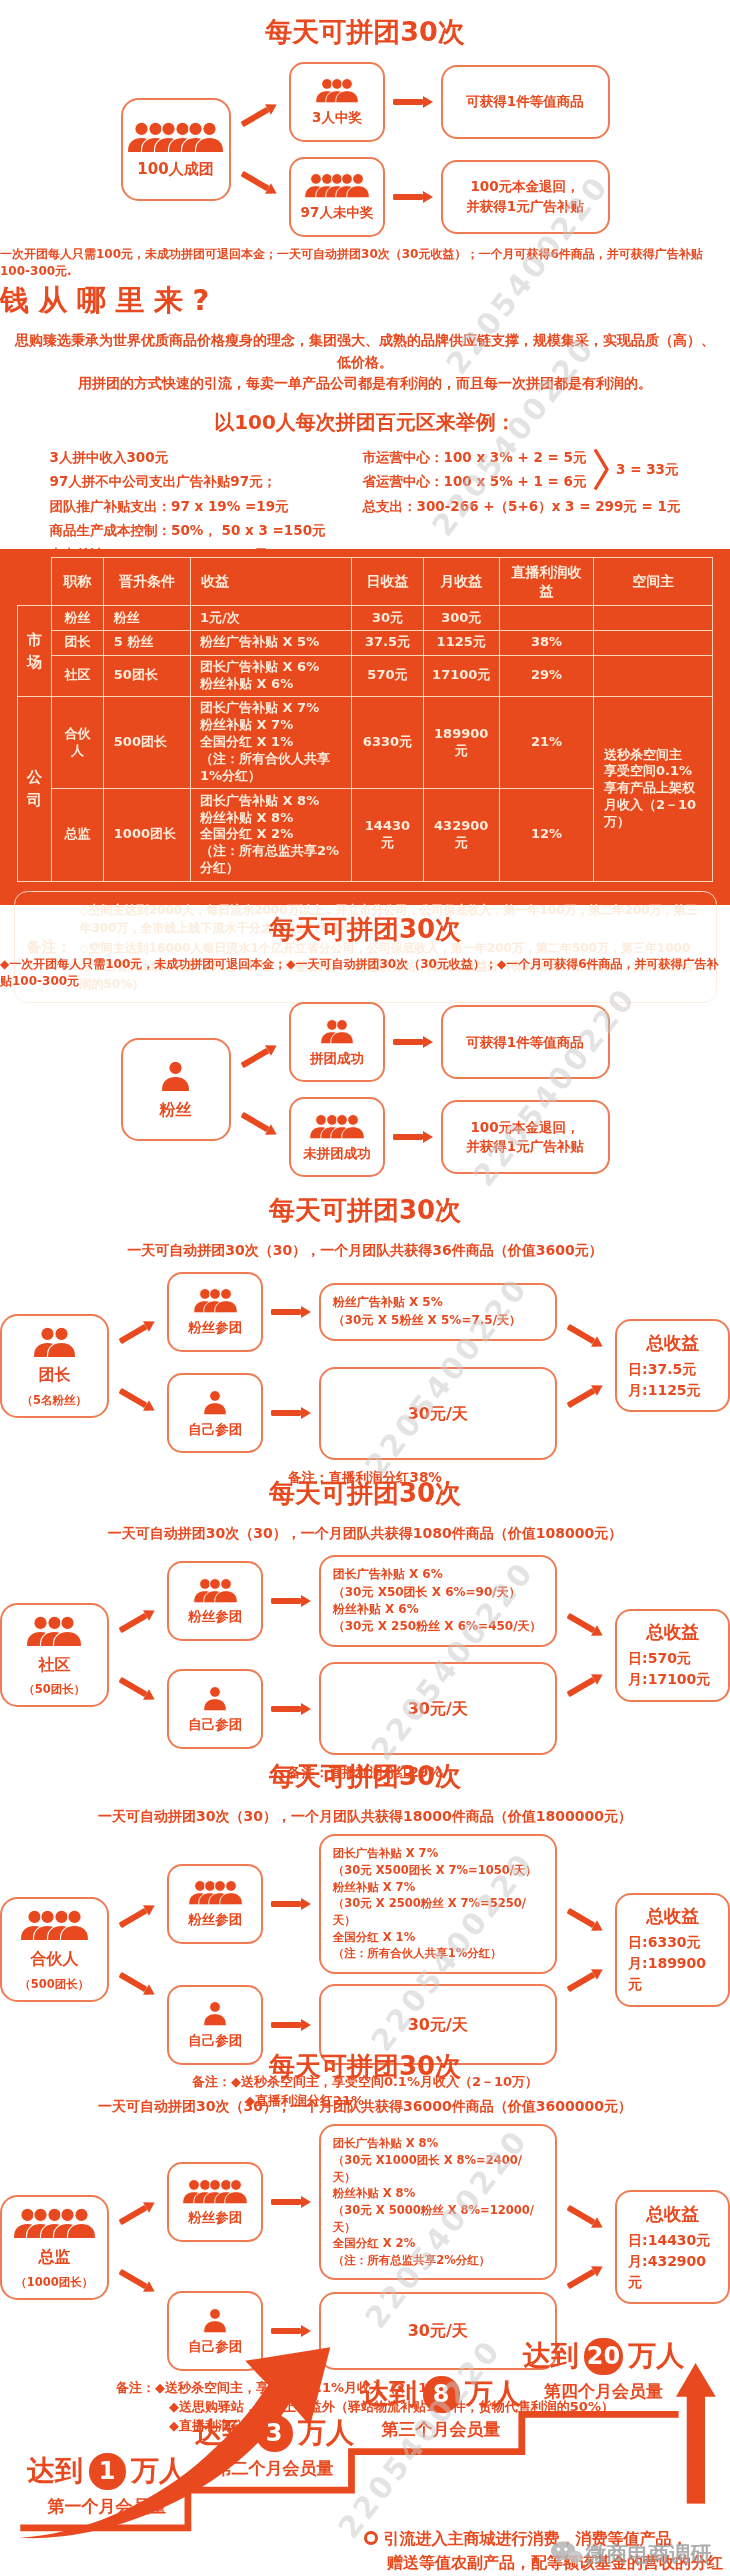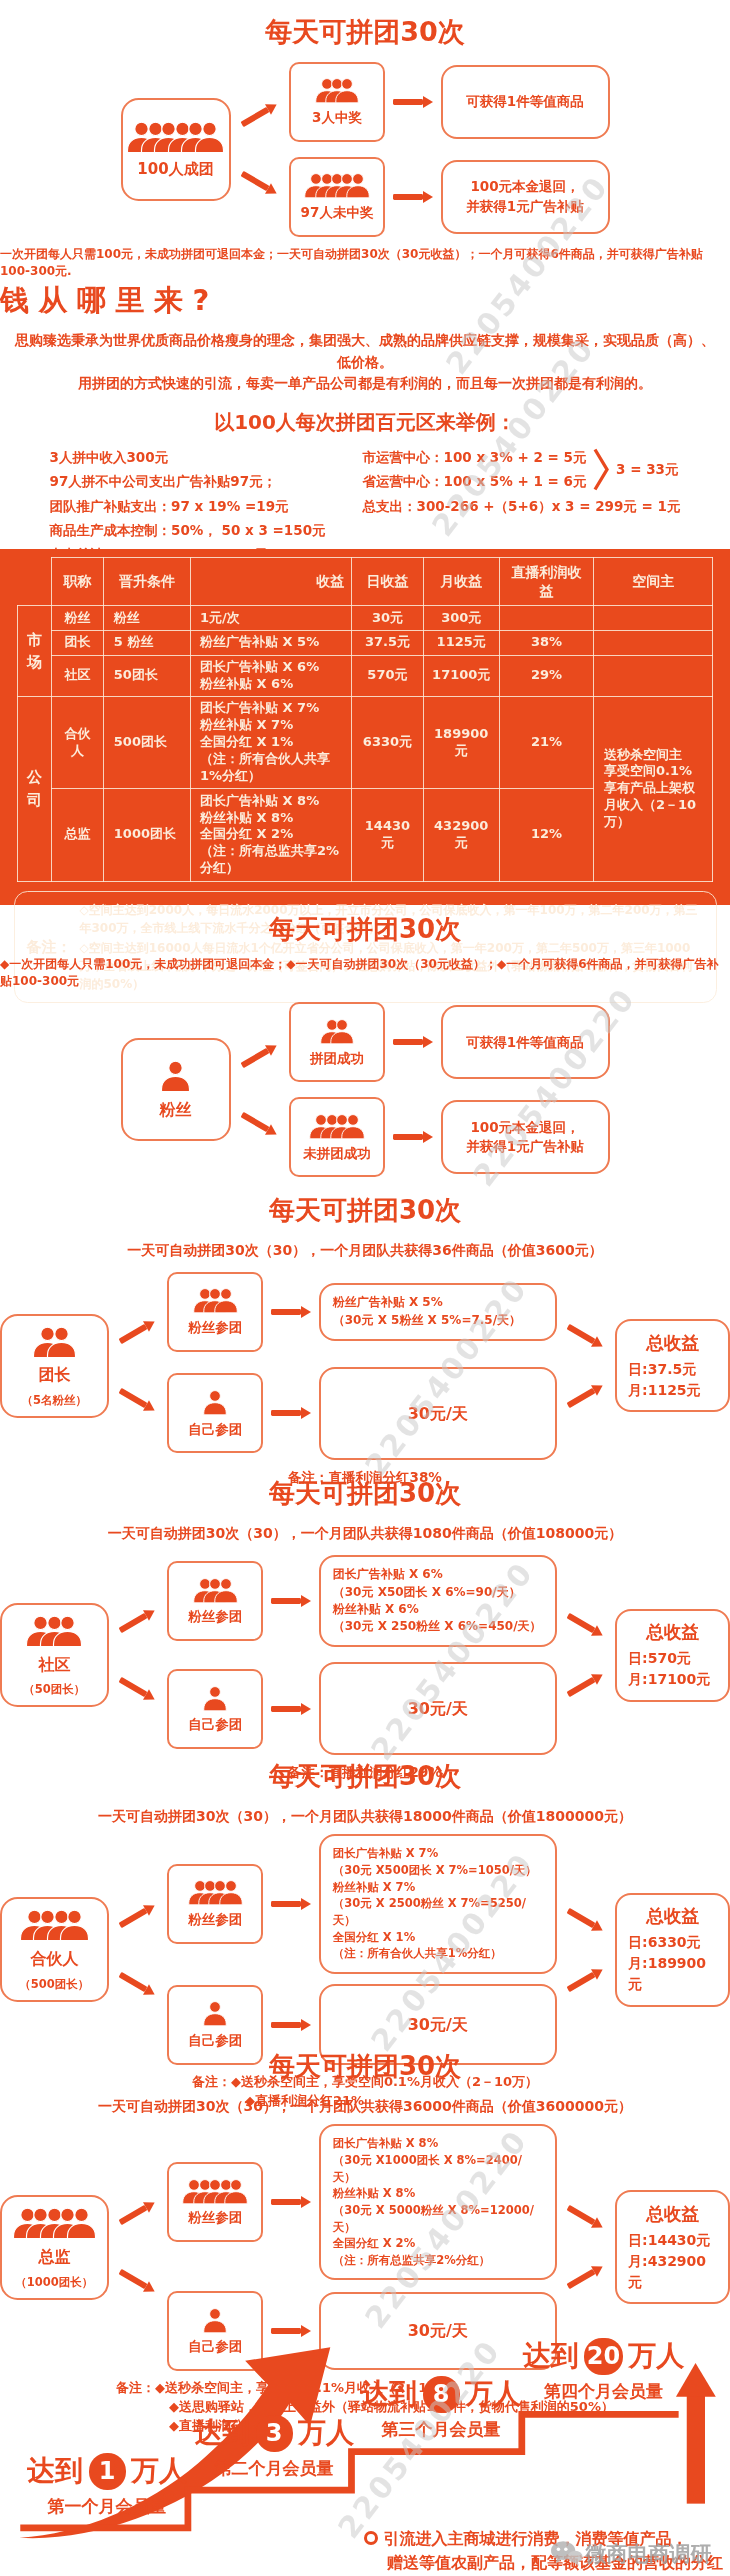--- a/index.html
+++ b/index.html
@@ -14,21 +14,21 @@
   
   .atitle{font-size:27px;color:var(--o);text-align:center;padding-top:13.5px}
   .stitle{font-size:26px;color:var(--o);text-align:center;padding-top:6.8px}
   .ssub{font-size:14px;color:var(--o);text-align:center;margin-top:14px}
   .snote{font-size:12px;color:var(--o);margin-top:9.5px}
   
   .fc{display:flex;align-items:center;justify-content:center;gap:9.5px;margin-top:12px}
   .rolebox,.nodebox{border:2px solid var(--ob);border-radius:17.6px;display:flex;flex-direction:column;
       align-items:center;justify-content:center;gap:6.8px;padding:8px;background:#fff}
   .rolebox{width:110px;min-height:103px}
-  .nodebox{width:96px;min-height:80px;border-radius:10px;gap:4.7px}
+  .nodebox{width:96px;min-height:80px;border-radius:15px;gap:4.7px}
   .rlabel{font-size:16px;color:var(--o)}
   .rsub{font-size:11.5px;color:var(--o)}
   .nlabel{font-size:13.5px;color:var(--o)}
   .info{border:2px solid var(--ob);border-radius:16px;padding:9.5px 12px;color:var(--o);
         font-size:12px;line-height:1.45;background:#fff}
   .info.c{text-align:center;font-size:13.5px;display:flex;align-items:center;justify-content:center}
   .info.w1{width:169px;min-height:74px}
   .info.w2{width:238px}
   .info.big{width:238px;min-height:93px;font-size:16px;display:flex;align-items:center;justify-content:center}
   .totalbox{border:2px solid var(--ob);border-radius:16px;padding:9.5px 10.8px;color:var(--o);width:116px;background:#fff}
@@ -57,21 +57,21 @@
   .crtop{display:flex;align-items:center;gap:6.8px}
   .bresult{display:flex;align-items:center;justify-content:center;gap:6.8px;margin-top:9.5px;
         font-size:25px;color:var(--o)}
   .bignum{width:39px;height:39px;border-radius:50%;background:var(--o);color:#fff;font-size:27px;
         display:flex;align-items:center;justify-content:center}
   
   .tblock{background:var(--tbg);padding-top:8px}
   table{margin:0 auto;width:696px;border-collapse:collapse}
   th,td{border:1.4px solid var(--cb);color:var(--cream);padding:3.4px 6.8px;font-size:13px;line-height:1.3;font-weight:bold}
   th{font-size:14px;padding:5.4px 6.8px;text-align:center}
-  th.left{text-align:right;padding-left:10.8px}
+  th.left{text-align:left;padding-left:10.8px}
   td{text-align:center}
   td.left{text-align:left;padding-left:9.5px}
   td.grp{width:34px;font-size:15px;line-height:1.5;border-left:1.4px solid var(--cb)}
   .corner{border:0}
   .remarkbox{border:1.4px solid var(--cb);border-radius:13.5px;margin:9.5px 13.5px 8px;padding:8px 12px;
       display:flex;gap:8px;color:var(--cream)}
   .rblabel{font-size:15px;white-space:nowrap;align-self:center}
   .rbtext p{font-size:12px;line-height:1.5;margin:1.4px 0}
   
   .stairs{position:absolute;left:0;top:2313px;width:730px;height:263px}

